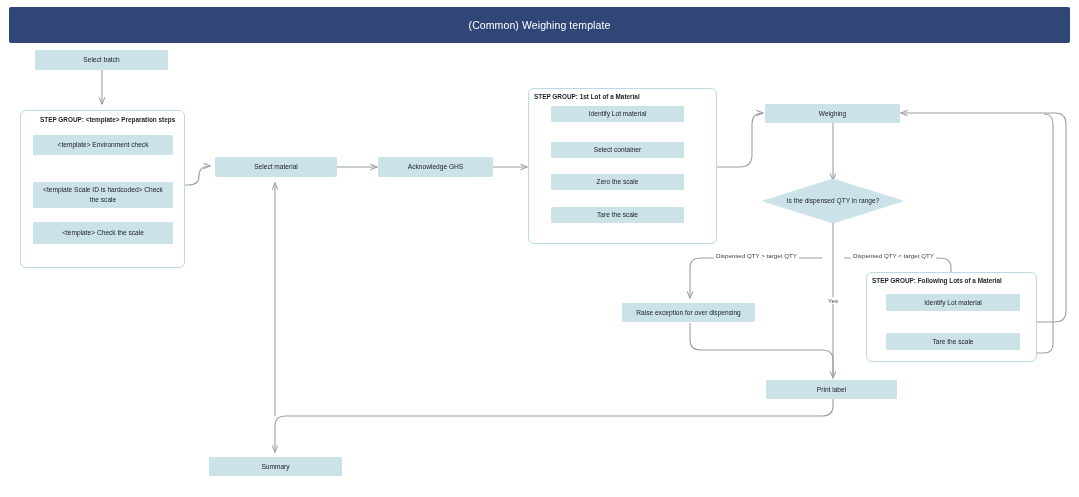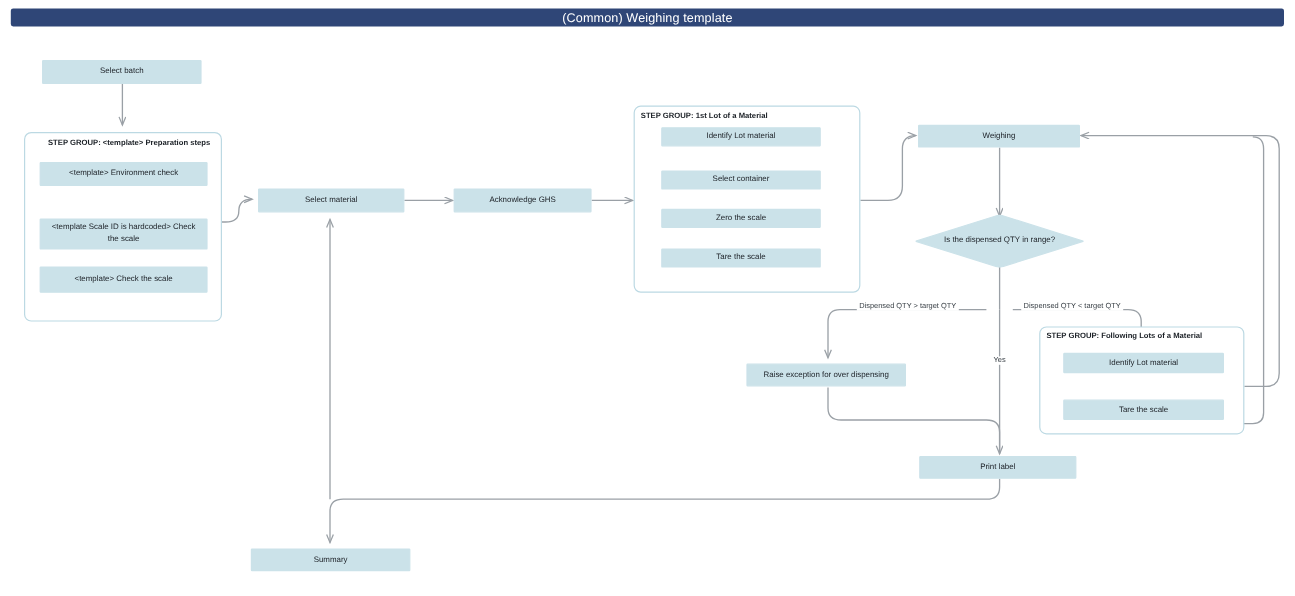--- a/index.html
+++ b/index.html
@@ -12,21 +12,21 @@
     position: relative;
     width: 1079px;
     height: 497px;
     background: #ffffff;
     overflow: hidden;
   }
   
   #titlebar {
     position: absolute;
     left: 9px; top: 7px;
-    width: 1061px; height: 15px;
+    width: 1061px; height: 36px;
     background: #2f4677;
     border-radius: 2px;
     display: flex; align-items: center; justify-content: center;
   }
   #titlebar .title-text {
     color: #ffffff;
     font-size: 10.5px;
     letter-spacing: 0.1px;
   }
   

